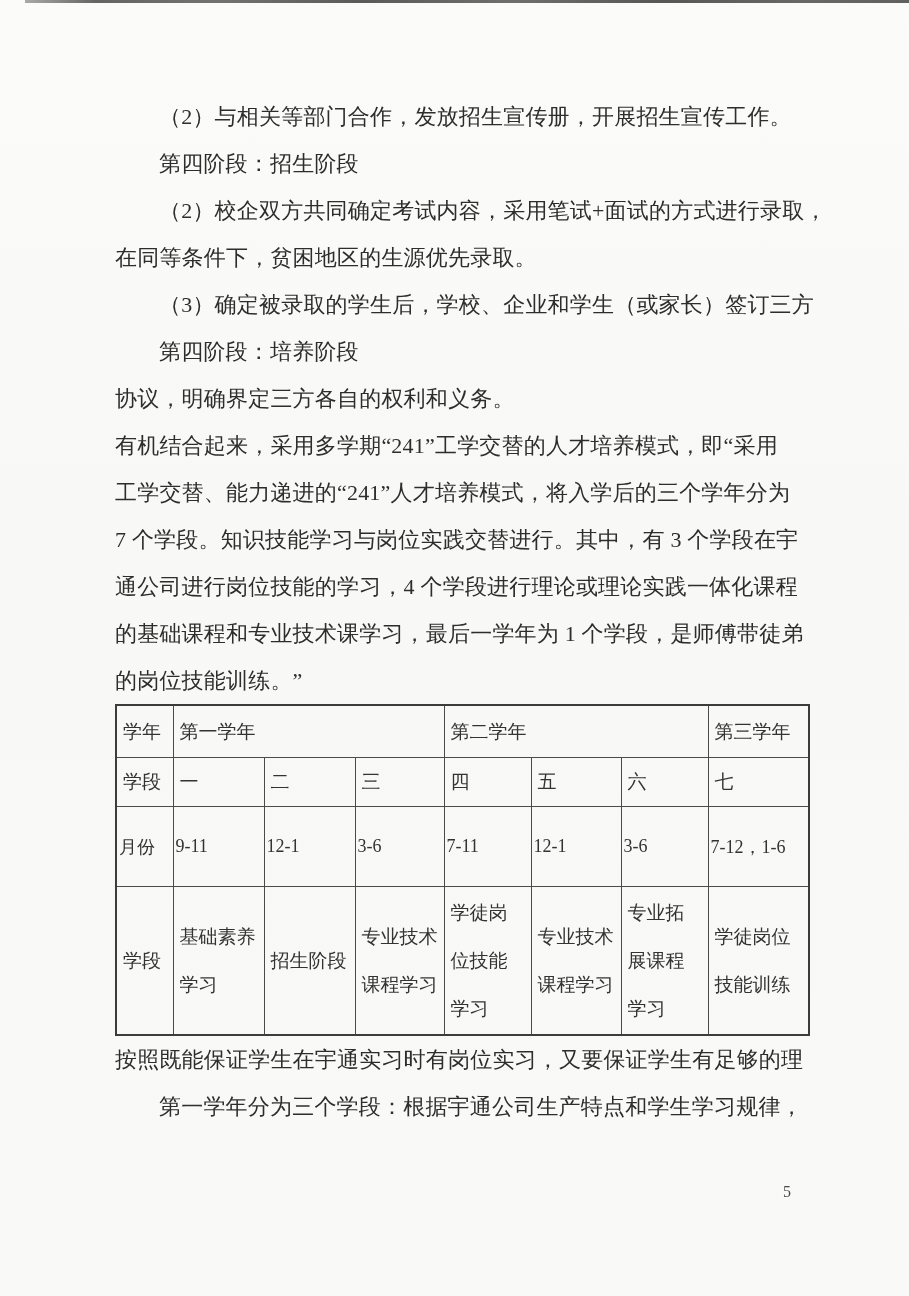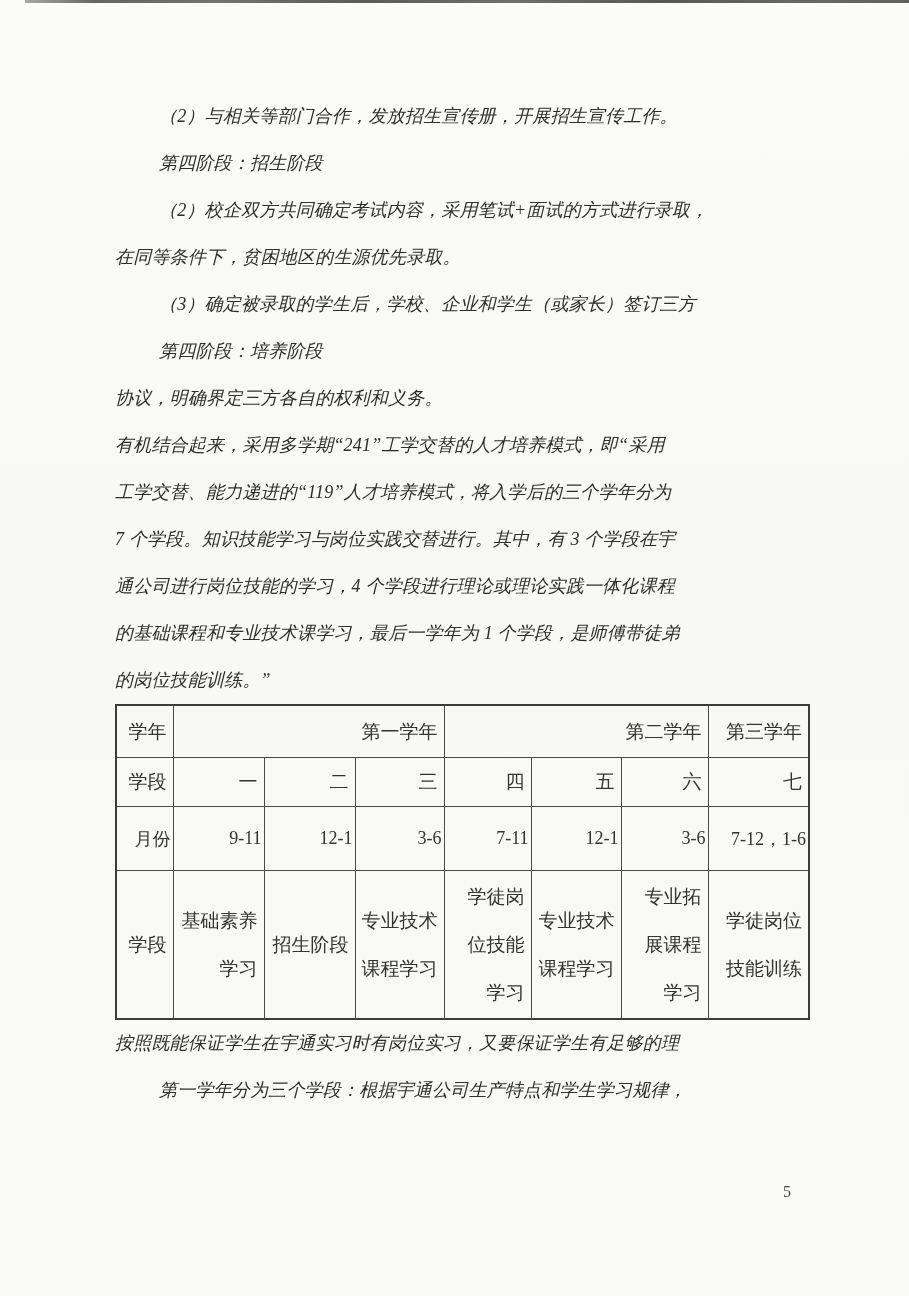--- a/index.html
+++ b/index.html
@@ -33,48 +33,47 @@
   .content {
     position: absolute;
     top: 93px;
     left: 115px;
     width: 694px;
     color: #2d2d2d;
   }
   .line {
     height: 47px;
     line-height: 47px;
-    font-size: 18px;
+    font-size: 22px;
     white-space: nowrap;
     letter-spacing: 0.2px;
-    font-style: italic;
   }
   .line.indent {
     padding-left: 44px;
   }
   table.schedule {
     border-collapse: collapse;
     table-layout: fixed;
     width: 693px;
     margin-top: 0;
     border: 2px solid #3c3c3a;
     background: transparent;
   }
   table.schedule td {
     border: 1px solid #4a4a48;
-    text-align: right;
+    text-align: left;
     vertical-align: middle;
     font-size: 19px;
     color: #333331;
     padding: 0 6px;
     word-break: break-all;
   }
   tr.row-years td   { height: 51px; }
   tr.row-stages td  { height: 48px; }
-  tr.row-months td  { height: 47px; white-space: nowrap; padding: 8px 2px; font-size: 18px; }
+  tr.row-months td  { height: 47px; white-space: nowrap; padding: 16px 2px; font-size: 18px; }
   tr.row-content td { height: 147px; line-height: 48px; }
   td.lbl { padding: 0 3px; white-space: nowrap; }
   .page-number {
     position: absolute;
     top: 1183px;
     left: 783px;
     font-size: 16px;
     color: #4a4a48;
   }
 </style>
@@ -86,21 +85,21 @@
 
   <div class="content">
     <div class="line indent">（2）与相关等部门合作，发放招生宣传册，开展招生宣传工作。</div>
     <div class="line indent">第四阶段：招生阶段</div>
     <div class="line indent">（2）校企双方共同确定考试内容，采用笔试+面试的方式进行录取，</div>
     <div class="line">在同等条件下，贫困地区的生源优先录取。</div>
     <div class="line indent">（3）确定被录取的学生后，学校、企业和学生（或家长）签订三方</div>
     <div class="line indent">第四阶段：培养阶段</div>
     <div class="line">协议，明确界定三方各自的权利和义务。</div>
     <div class="line">有机结合起来，采用多学期“241”工学交替的人才培养模式，即“采用</div>
-    <div class="line">工学交替、能力递进的“119”人才培养模式，将入学后的三个学年分为</div>
+    <div class="line">工学交替、能力递进的“241”人才培养模式，将入学后的三个学年分为</div>
     <div class="line">7 个学段。知识技能学习与岗位实践交替进行。其中，有 3 个学段在宇</div>
     <div class="line">通公司进行岗位技能的学习，4 个学段进行理论或理论实践一体化课程</div>
     <div class="line">的基础课程和专业技术课学习，最后一学年为 1 个学段，是师傅带徒弟</div>
     <div class="line">的岗位技能训练。”</div>
 
     <table class="schedule">
       <colgroup>
         <col style="width:57px">
         <col style="width:91px">
         <col style="width:91px">

